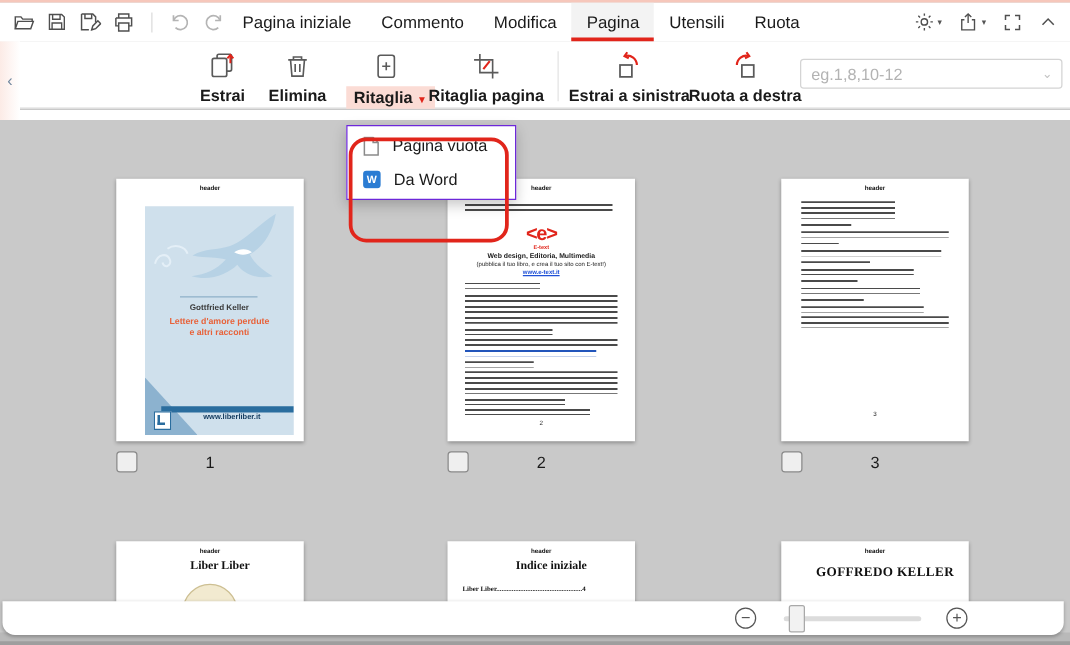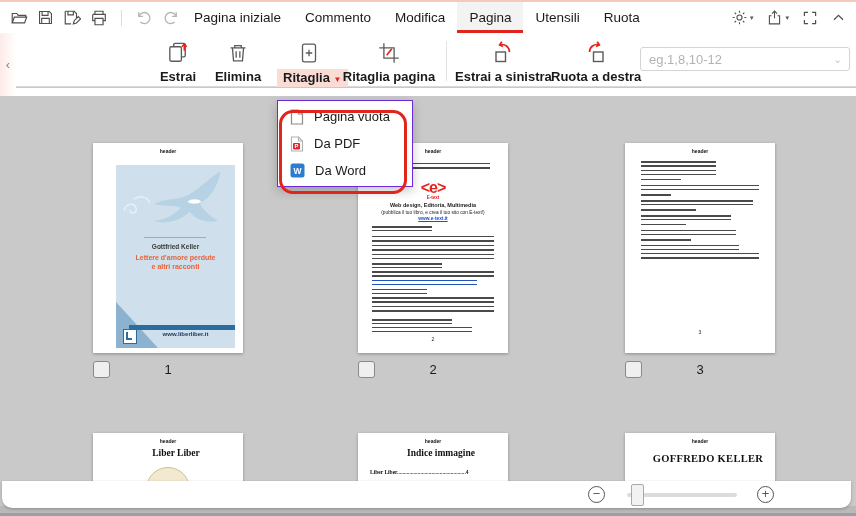--- a/index.html
+++ b/index.html
@@ -334,46 +334,37 @@
   <div class="checkbox" style="left:625px; top:361px;"></div>
   <div class="pagenum" style="left:625px; top:362px;">3</div>
 
   <div class="page" style="left:93px; top:433px;">
     <div class="page-header">header</div>
     <div class="serif-title">Liber Liber</div>
     <div class="p4-circle"></div>
   </div>
   <div class="page" style="left:358px; top:433px;">
     <div class="page-header">header</div>
-    <div class="serif-title">Indice immagine</div>
+    <div class="serif-title">Indice iniziale</div>
     <div class="p5-toc">Liber Liber..................................................4</div>
   </div>
   <div class="page" style="left:625px; top:433px;">
     <div class="page-header">header</div>
     <div class="serif-title caps">GOFFREDO KELLER</div>
   </div>
 
   <div class="dropdown">
     <div class="dd-item">
       <svg width="14" height="16" viewBox="0 0 14 16" fill="none">
           <path d="M1.5 1 h7 L12.5 5 V15 H1.5 z" stroke="#8a8a8a" stroke-width="1.2" fill="#fff"></path>
           <path d="M8.5 1 V5 H12.5" stroke="#8a8a8a" stroke-width="1.2"></path>
         </svg>
       <span>Pagina vuota</span>
     </div>
     <div class="dd-item">
-      <svg width="14" height="16" viewBox="0 0 14 16" fill="none">
-          <path d="M1.5 1 h7 L12.5 5 V15 H1.5 z" stroke="#b0b0b0" stroke-width="1.1" fill="#fff"></path>
-          <path d="M8.5 1 V5 H12.5" stroke="#b0b0b0" stroke-width="1.1"></path>
-          <rect x="3" y="7" width="7" height="6.5" rx="1" fill="#e5252a"></rect>
-          <text x="6.5" y="12.3" font-size="5.8" font-weight="bold" fill="#fff" text-anchor="middle" font-family="Liberation Sans, sans-serif">P</text>
-        </svg>
-      <span>Da PDF</span>
-    </div>
-    <div class="dd-item">
       <svg width="15" height="15" viewBox="0 0 15 15">
           <rect x="0.5" y="0.5" width="14" height="14" rx="2.5" fill="#2b7cd3"></rect>
           <text x="7.5" y="10.8" font-size="8.5" font-weight="bold" fill="#fff" text-anchor="middle" font-family="Liberation Sans, sans-serif">W</text>
         </svg>
       <span>Da Word</span>
     </div>
   </div>
   <div class="annotation-circle"></div>
 
   <div class="bottom-strip"></div>

